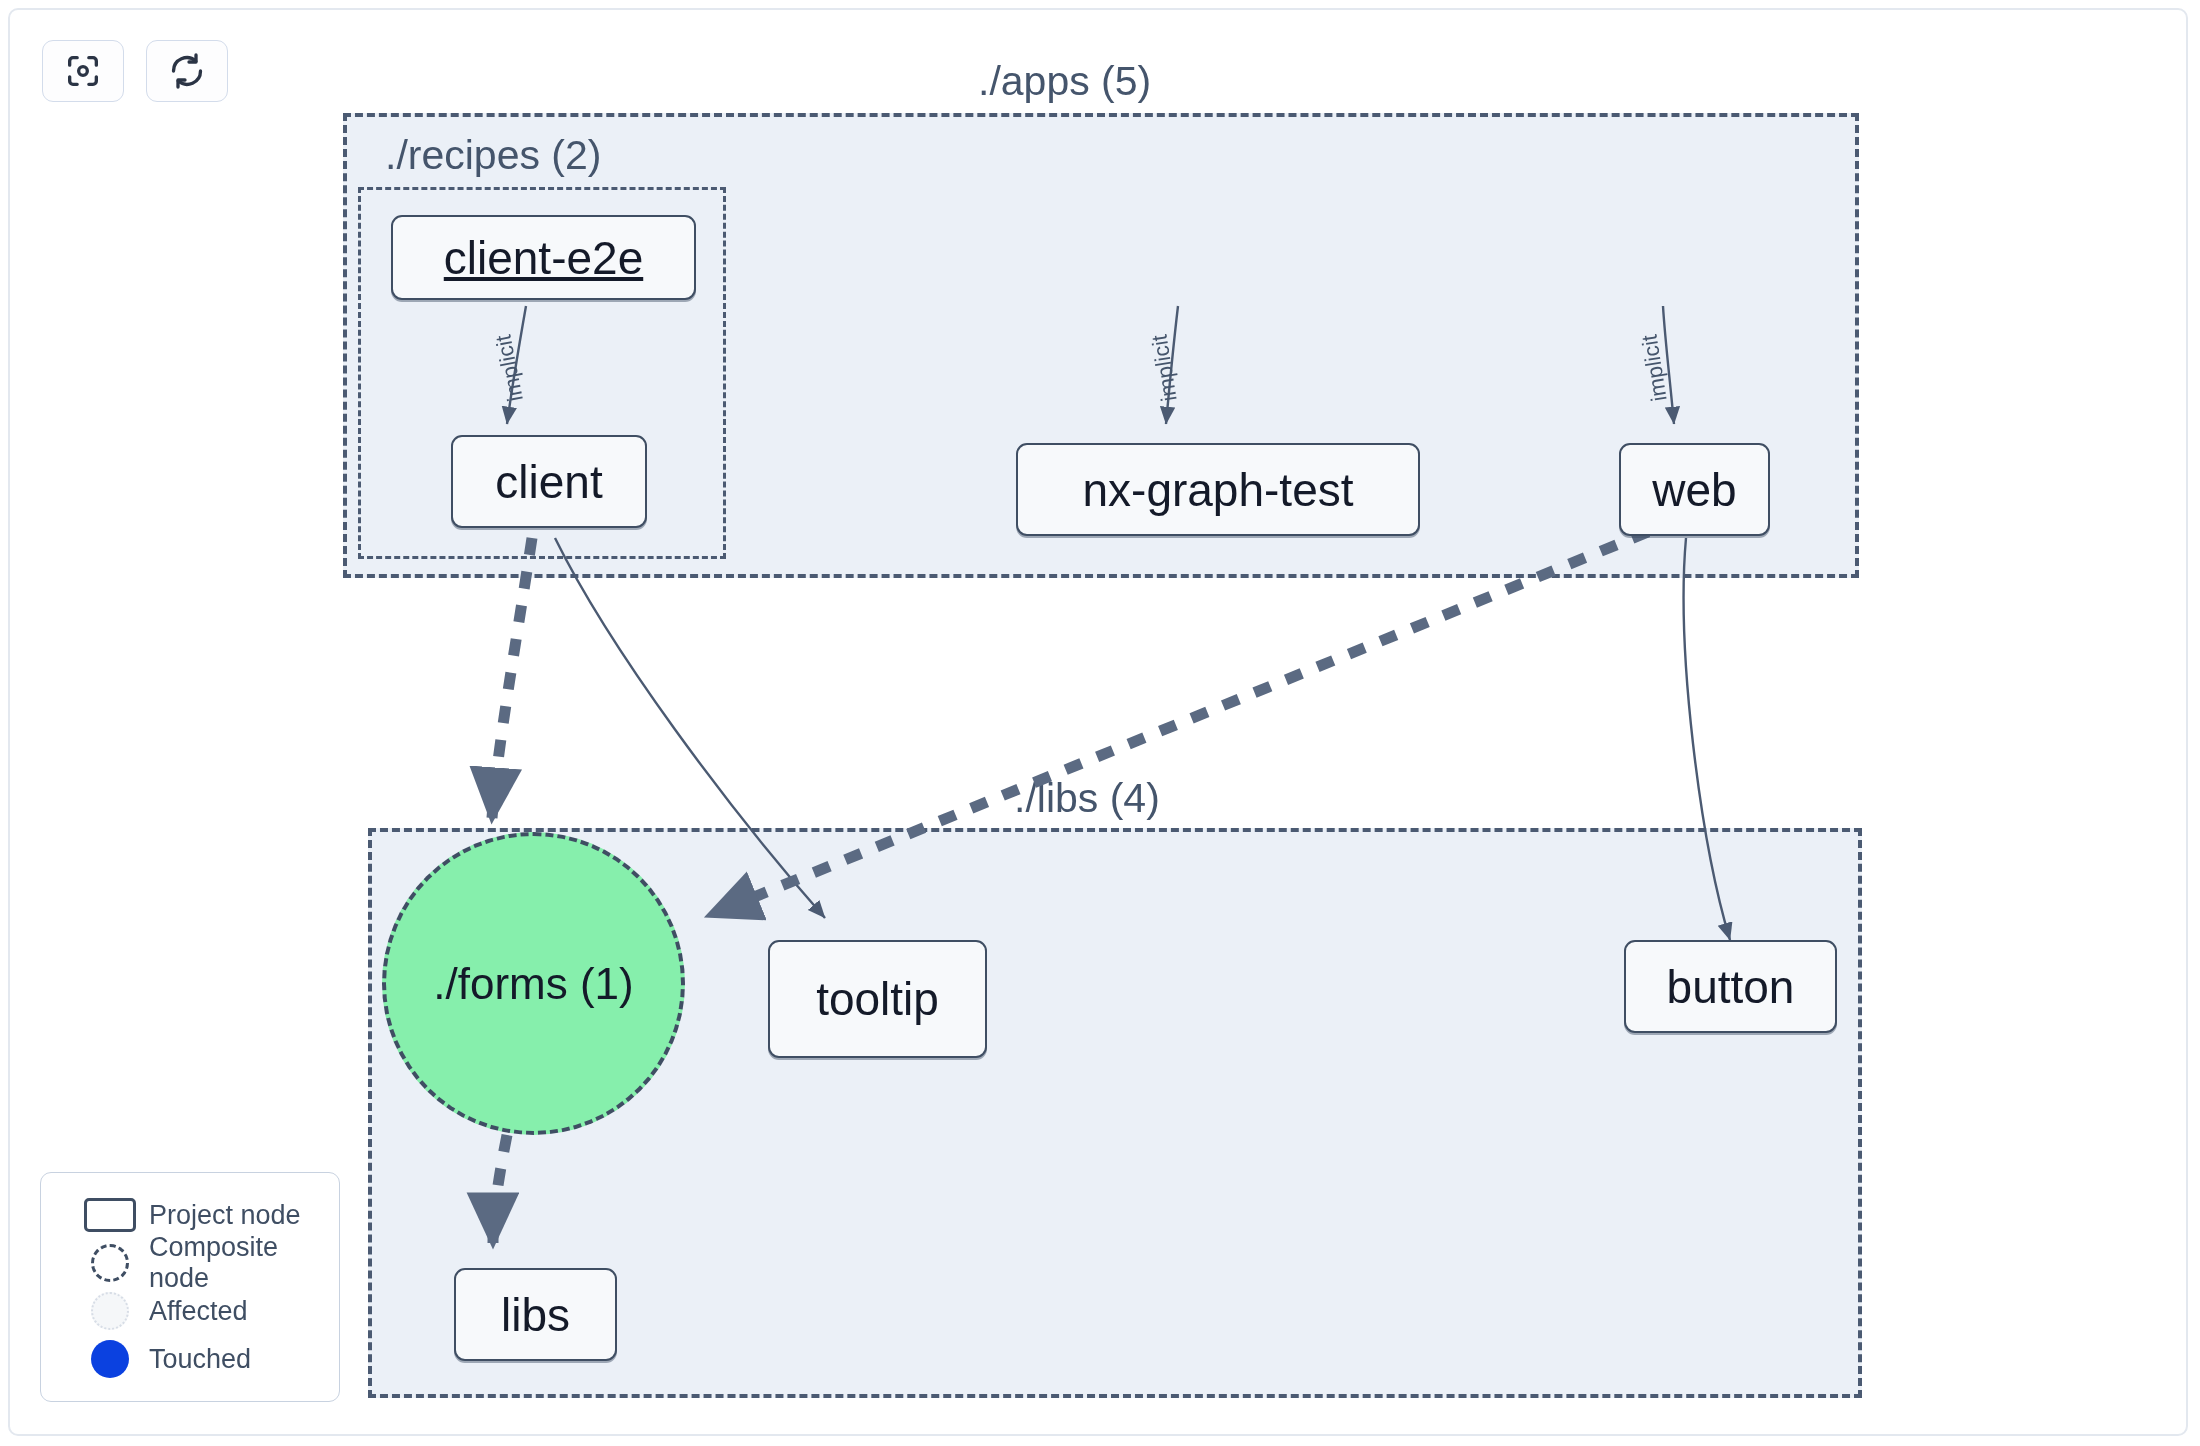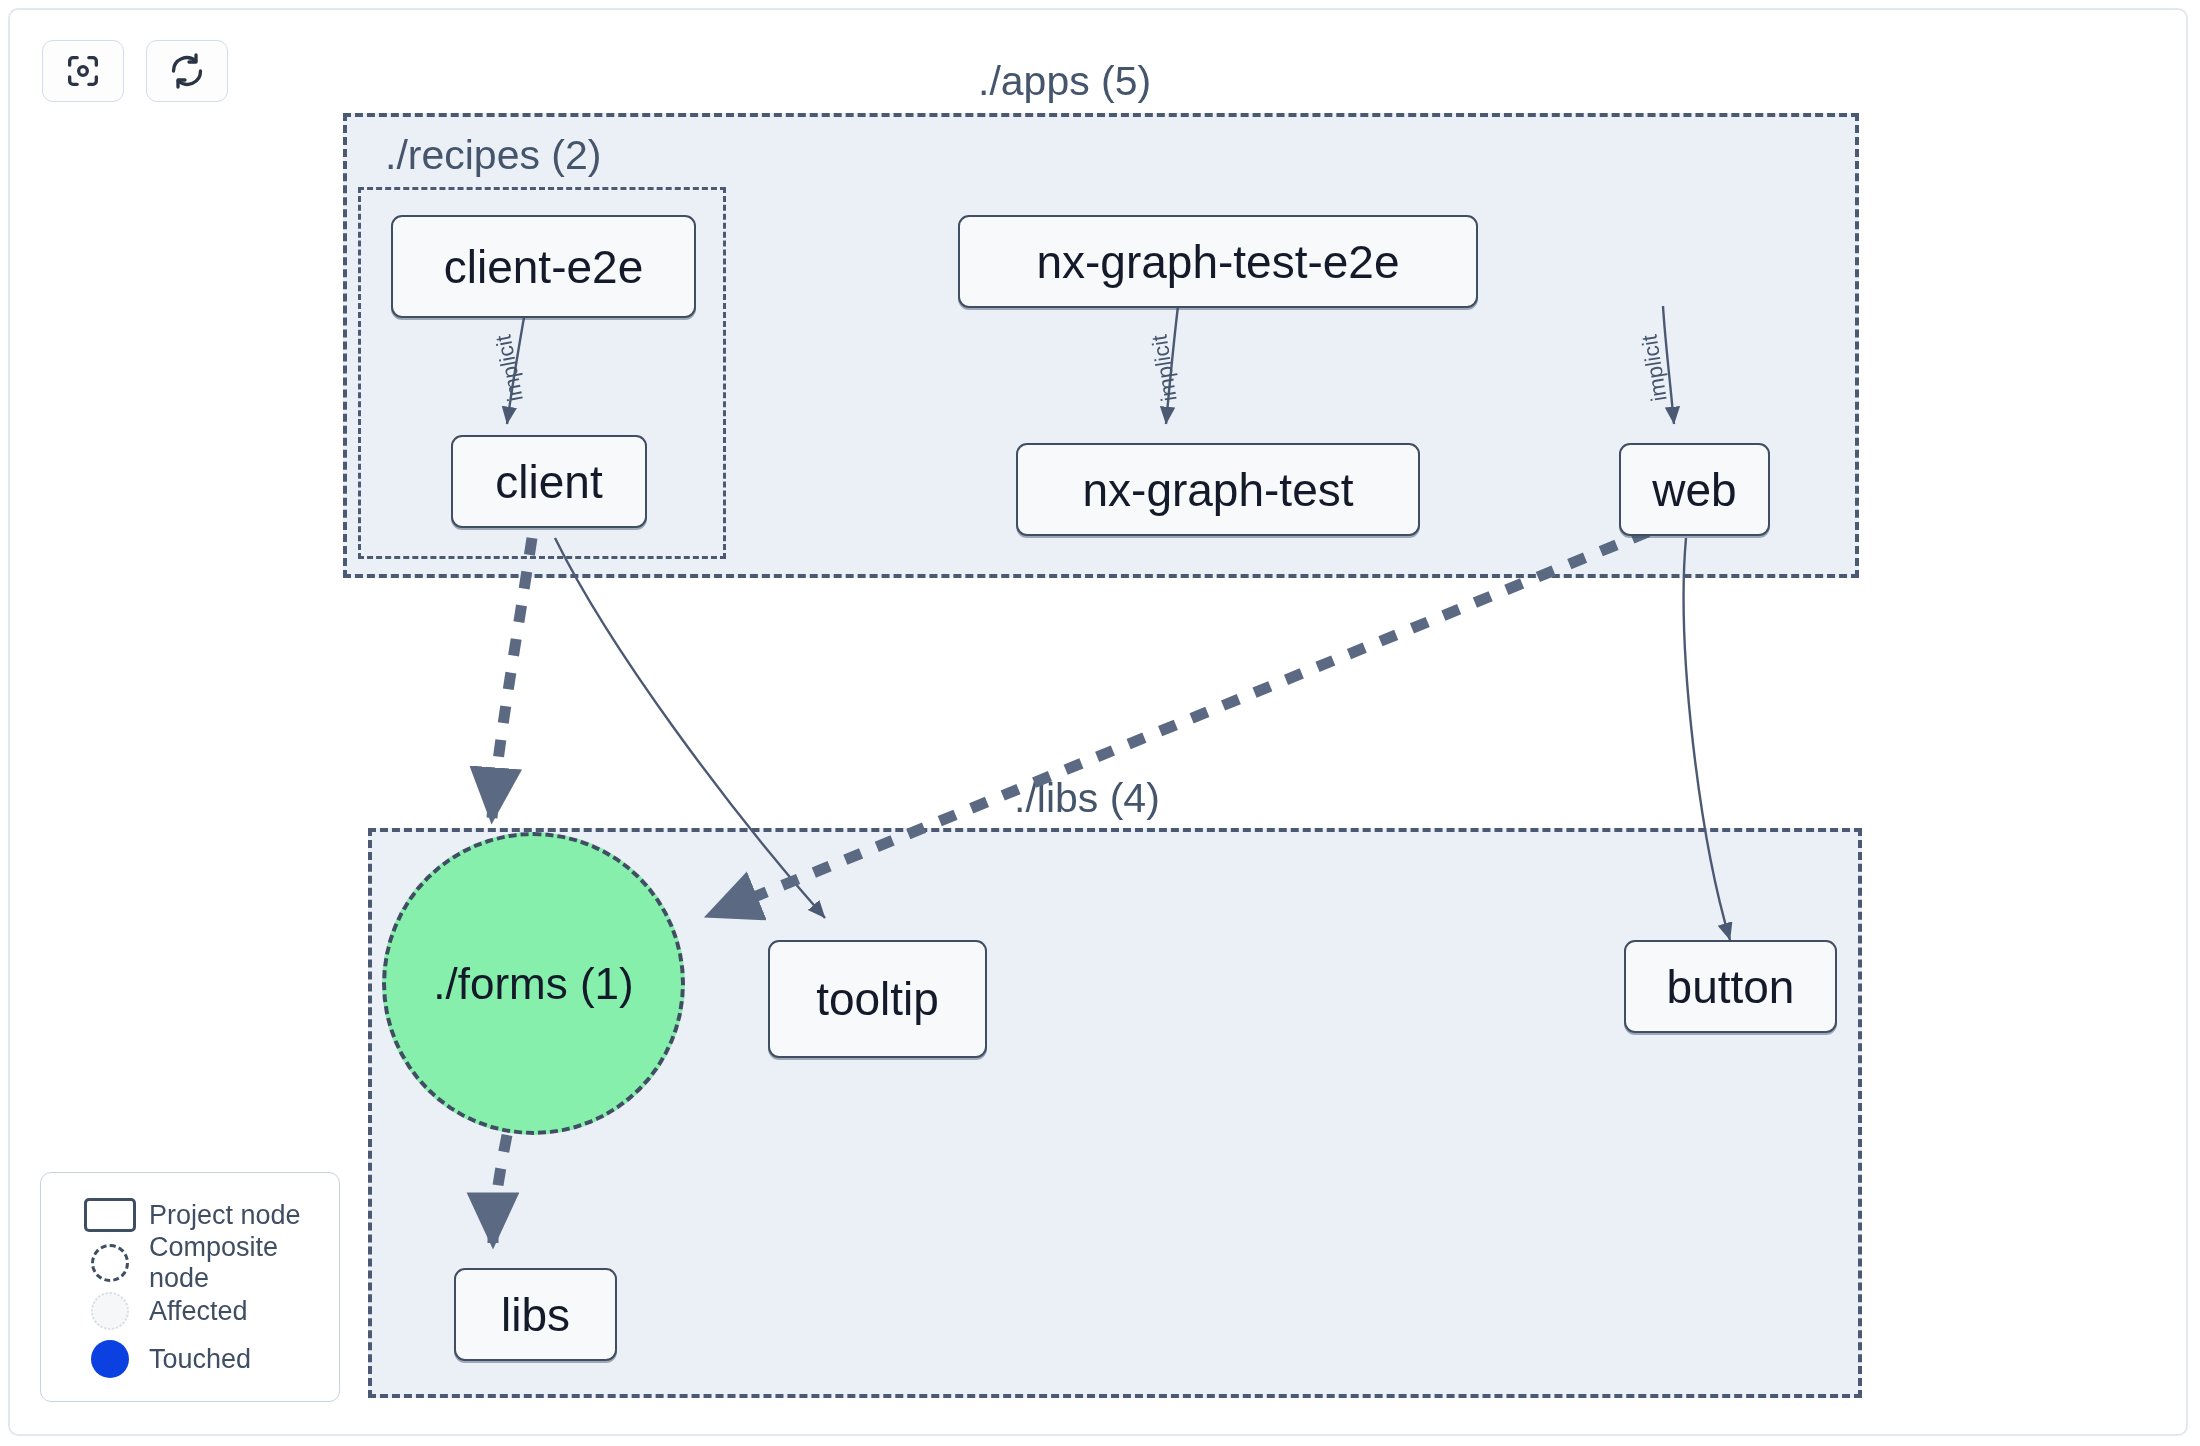--- a/index.html
+++ b/index.html
@@ -132,22 +132,21 @@
 
       <path d="M1676,528 C1666,640 1690,830 1720,930" fill="none" stroke="#4b5a72" stroke-width="2.4" marker-end="url(#ah-thin)"></path>
 
       <path d="M497,1125 C488,1170 483,1205 483,1233" fill="none" stroke="#5b6a82" stroke-width="11" stroke-dasharray="17 17" marker-end="url(#ah-thick)"></path>
     </svg>
 
     <div class="edge-label" style="left:466px;top:345px;transform:rotate(-101deg);">implicit</div>
     <div class="edge-label" style="left:1121px;top:345px;transform:rotate(-99deg);">implicit</div>
     <div class="edge-label" style="left:1611px;top:345px;transform:rotate(-99deg);">implicit</div>
 
-    <div class="node" style="left:381px;top:205px;width:305px;height:103px;">client-e2e</div>
-    <div class="node" style="left:948px;top:205px;width:520px;height:93px;">nx-graph-test-e2e</div>
+    <div class="node" style="left:381px;top:205px;width:305px;height:85px;text-decoration:underline;">client-e2e</div>
 
     <div class="node" style="left:441px;top:425px;width:196px;height:93px;">client</div>
     <div class="node" style="left:1006px;top:433px;width:404px;height:93px;">nx-graph-test</div>
     <div class="node" style="left:1609px;top:433px;width:151px;height:93px;">web</div>
 
     <div class="composite" style="left:372px;top:822px;width:303px;height:303px;">./forms (1)</div>
     <div class="node" style="left:758px;top:930px;width:219px;height:118px;">tooltip</div>
     <div class="node" style="left:1614px;top:930px;width:213px;height:93px;">button</div>
     <div class="node" style="left:444px;top:1258px;width:163px;height:93px;">libs</div>
 

